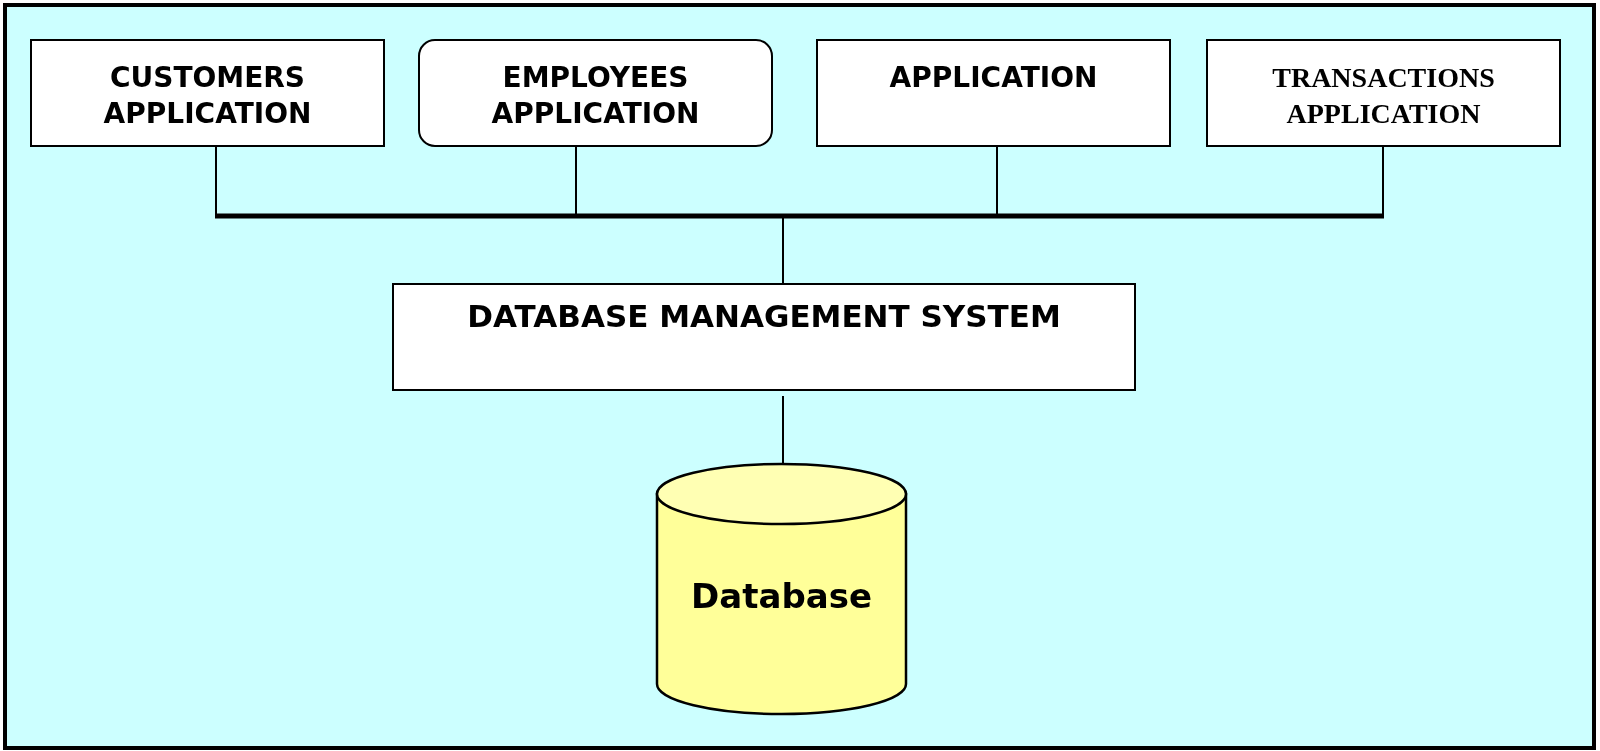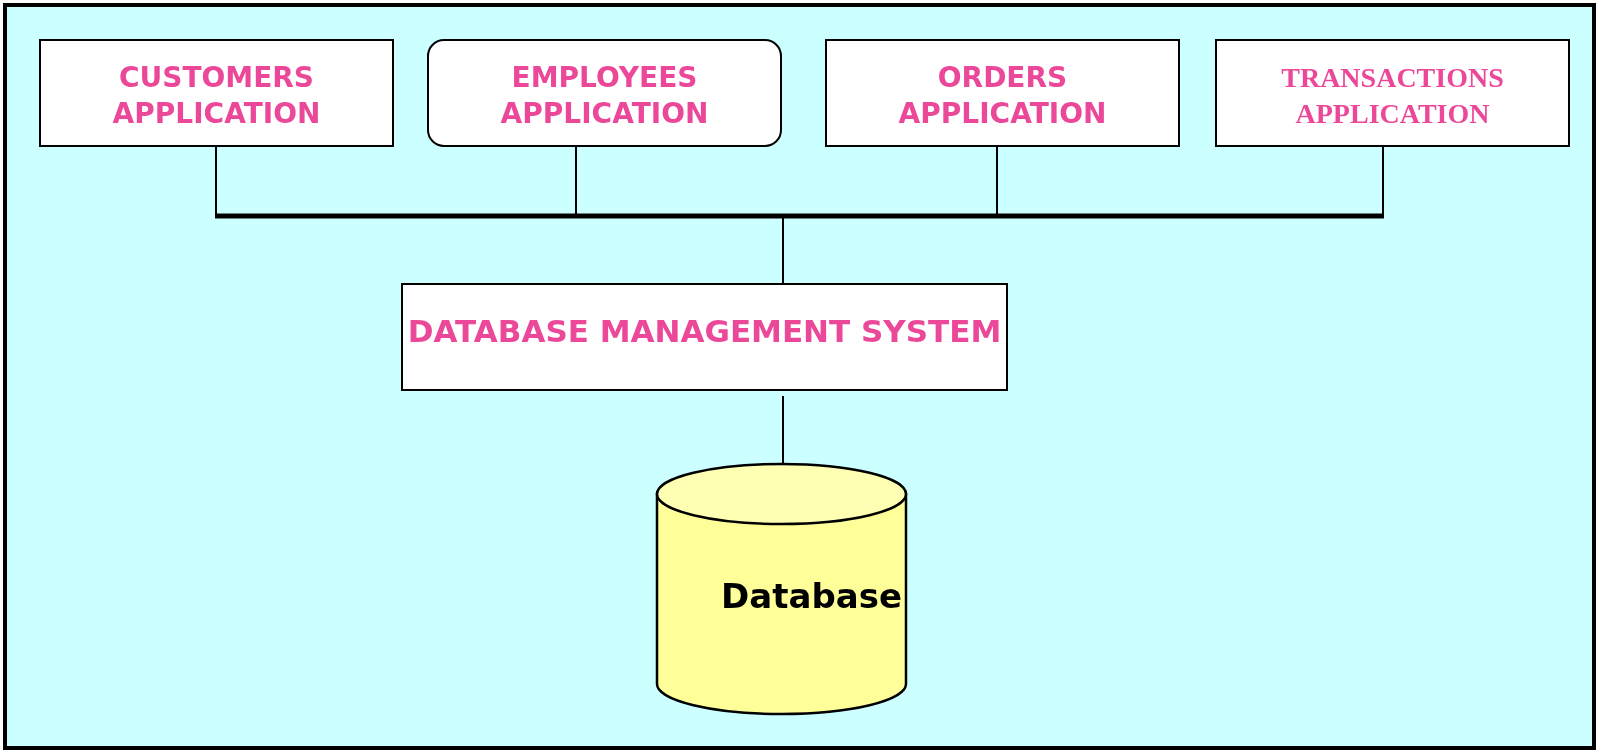--- a/index.html
+++ b/index.html
@@ -4,35 +4,34 @@
 <style>
   html, body { margin: 0; padding: 0; background: #ffffff; }
   body { width: 1600px; height: 751px; overflow: hidden; position: relative; }
   .frame {
     position: absolute; left: 3px; top: 3px; width: 1585px; height: 739px;
     background: #ccffff; border: 4px solid #000;
   }
   svg.wires { position: absolute; left: 0; top: 0; width: 1600px; height: 751px; }
   .box {
     position: absolute; background: #fff; border: 2px solid #000; box-sizing: border-box;
-    font-family: "DejaVu Sans", sans-serif; font-weight: bold; color: #ec4899;
+    font-family: "DejaVu Sans", sans-serif; font-weight: bold; color: #000000;
     text-align: center;
-    margin-left: 9px;
   }
   .app-box { top: 39px; width: 355px; height: 108px; font-size: 28px; line-height: 36px; padding-top: 19px; }
   .app-box span { display: block; }
   #app-0 { left: 30px; }
   #app-1 { left: 418px; border-radius: 17px; }
   #app-2 { left: 816px; }
   #app-3 { left: 1206px; font-family: Liberation Serif, serif; }
-  .dbms-box { left: 392px; top: 283px; width: 607px; height: 108px; font-size: 31px; padding-top: 28px; }
+  .dbms-box { left: 392px; top: 283px; width: 744px; height: 108px; font-size: 31px; padding-top: 13px; }
   .db-cyl { position: absolute; left: 655px; top: 462px; width: 253px; height: 255px; }
   .db-label {
     position: absolute; left: 655px; top: 576px; width: 253px; text-align: center;
-    font-family: "DejaVu Sans", sans-serif; font-weight: bold; font-size: 34px; color: #000; margin-left: 30px;
+    font-family: "DejaVu Sans", sans-serif; font-weight: bold; font-size: 34px; color: #000;
   }
 </style>
 </head>
 <body>
 
 <div class="frame"></div>
 
 <svg class="wires" xmlns="http://www.w3.org/2000/svg">
   <line x1="216" y1="147" x2="216" y2="216" stroke="#000" stroke-width="2"></line>
   <line x1="576" y1="147" x2="576" y2="216" stroke="#000" stroke-width="2"></line>
@@ -45,21 +44,20 @@
 
 <div class="box app-box" id="app-0">
   <span>CUSTOMERS</span>
   <span>APPLICATION</span>
 </div>
 <div class="box app-box" id="app-1">
   <span>EMPLOYEES</span>
   <span>APPLICATION</span>
 </div>
 <div class="box app-box" id="app-2">
-  <span>ORDERS</span>
   <span>APPLICATION</span>
 </div>
 <div class="box app-box" id="app-3">
   <span>TRANSACTIONS</span>
   <span>APPLICATION</span>
 </div>
 
 <div class="box dbms-box">
   <span>DATABASE MANAGEMENT SYSTEM</span>
 </div>

